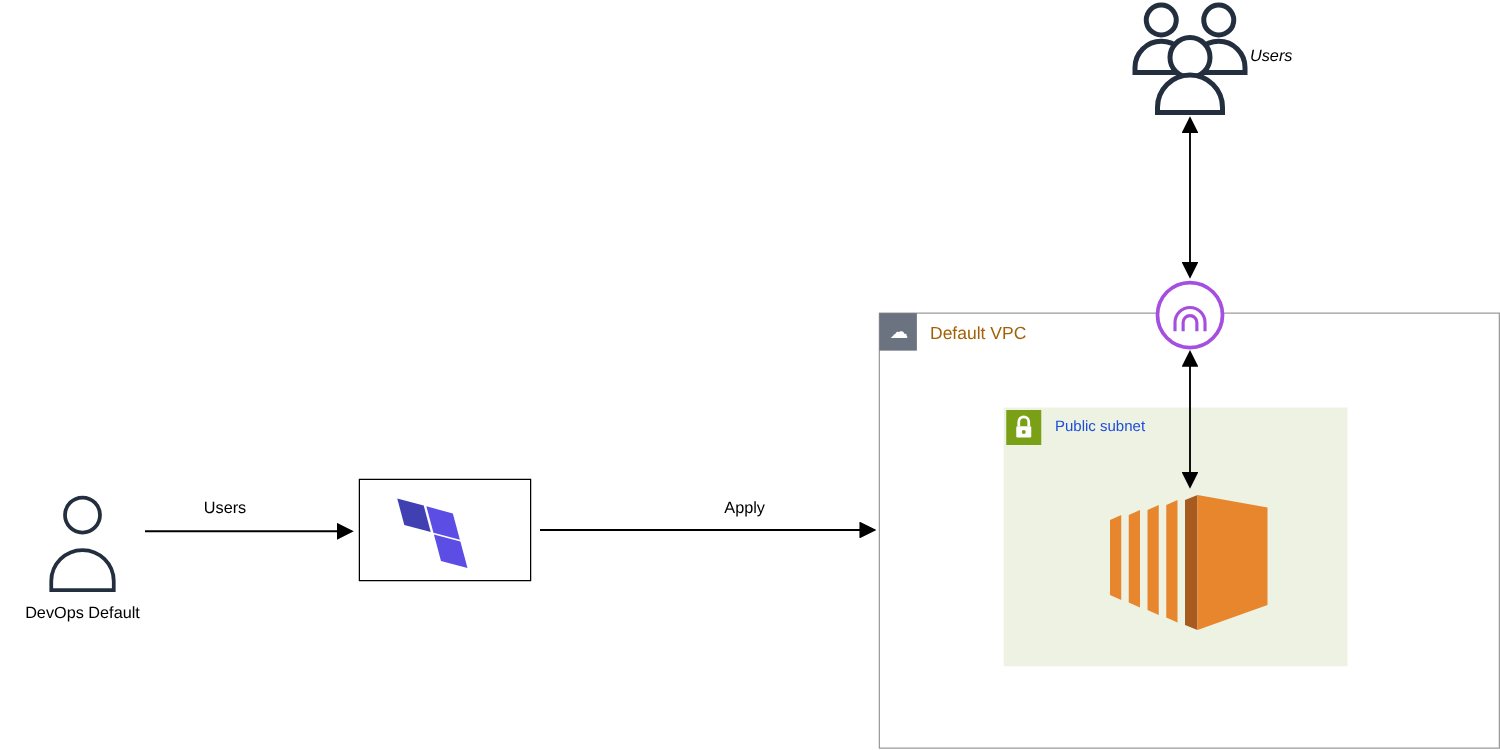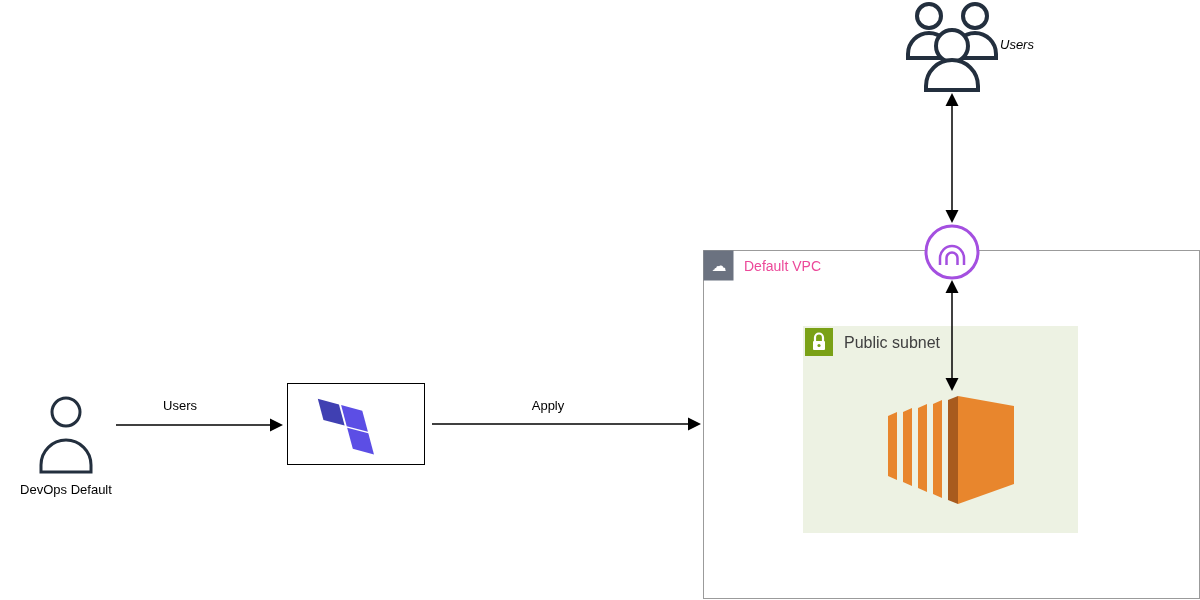--- a/index.html
+++ b/index.html
@@ -3,22 +3,22 @@
 <meta charset="utf-8">
 <style>
   html,body{margin:0;padding:0;background:#fff;}
   #canvas{
     position:relative;width:1200px;height:600px;background:#ffffff;
     font-family:"Liberation Sans",sans-serif;overflow:hidden;
   }
   #diagram-svg{position:absolute;left:0;top:0;}
   .label{position:absolute;font-size:13px;color:#000;white-space:nowrap;}
   .center{text-align:center;}
-  .vpc-label{font-size:14px;color:#ec4899;}
-  .subnet-label{font-size:16px;color:#404040;}
+  .vpc-label{font-size:14px;color:#a16207;}
+  .subnet-label{font-size:12px;color:#1d4ed8;}
   .tab-glyph{
     position:absolute;left:704px;top:251px;width:30px;height:30px;
     line-height:30px;text-align:center;color:#ffffff;font-size:15px;
   }
 </style>
 </head>
 <body>
 
 <div id="canvas">
 
@@ -91,21 +91,21 @@
       <g transform="translate(356 424) rotate(-15) scale(0.95) translate(-32 -36)">
         <polygon points="0,0 20,11.5 20,34.5 0,23" fill="#4040B2"></polygon>
         <polygon points="22,12.7 42,24.2 42,47.2 22,35.7" fill="#5C4EE5"></polygon>
         <polygon points="22,37.3 42,48.8 42,71.8 22,60.3" fill="#5C4EE5"></polygon>
       </g>
     </g>
   </svg>
 
   <div class="label center" style="left:150px;top:398px;width:60px;">Users</div>
 
-  <div class="label center" style="left:516px;top:398px;width:64px;">Apply</div>
+  <div class="label center" style="left:548px;top:398px;width:64px;text-align:right;">Apply</div>
 
   <div class="label" style="left:1000px;top:37px;font-style:italic;">Users</div>
 
   <div class="label center" style="left:4px;top:482px;width:124px;">DevOps Default</div>
 
   <div class="label vpc-label" style="left:744px;top:258px;">Default VPC</div>
 
   <div class="label subnet-label" style="left:844px;top:334px;">Public subnet</div>
 
   <div class="tab-glyph">☁</div>

